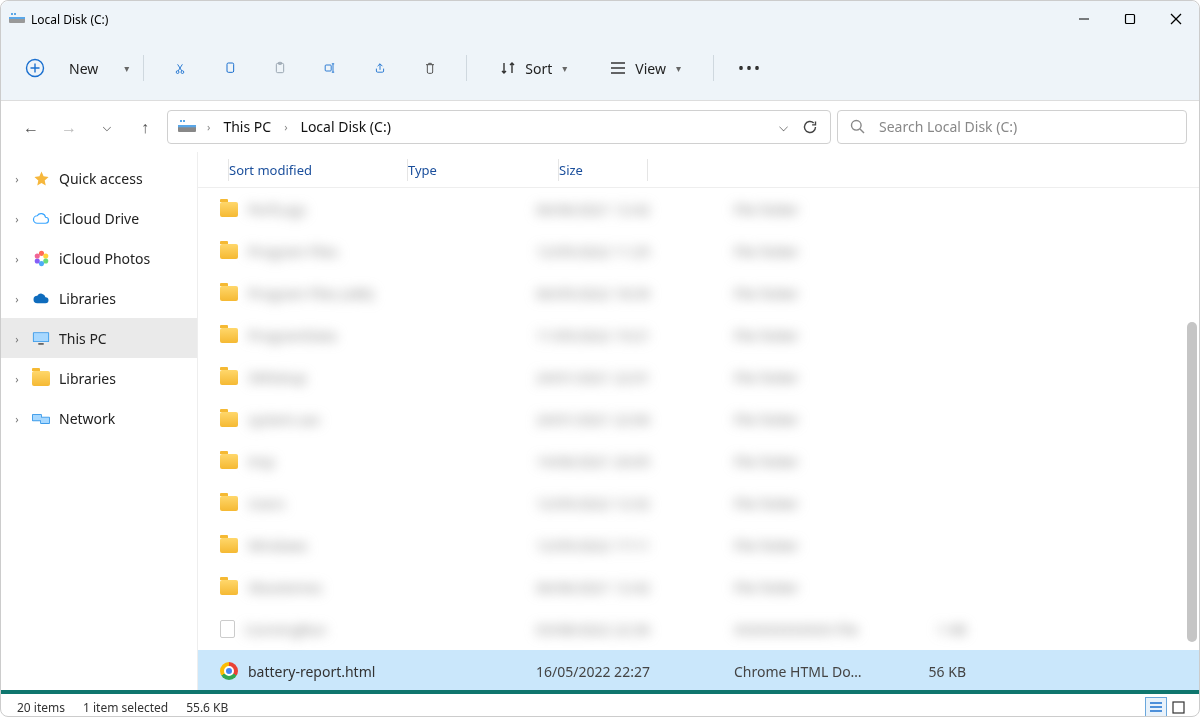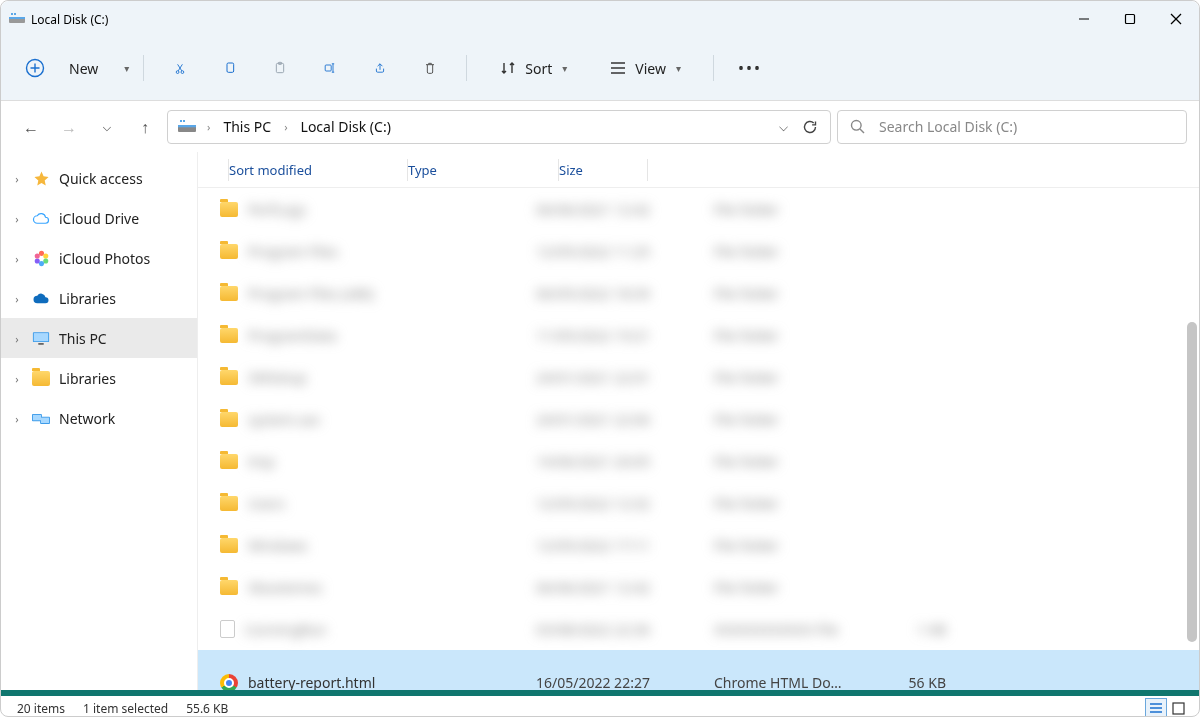--- a/index.html
+++ b/index.html
@@ -45,33 +45,33 @@
   .col-name { width:308px;}
   .col-date { width:178px;}
   .col-type { width:150px;}
   .col-size { width:88px;}
   .col-sep { width:1px; height:22px; background:#e5e5e5; margin:0 0;}
   .sort-arrow{ font-size:10px; color:#555; margin-left:70px;}
   .filelist { flex:1 1 auto; overflow:hidden; position:relative;}
   .row { height:42px; display:flex; align-items:center; padding-left:22px; font-size:14px; color:#333;}
   .row .cell-name { width:316px; display:flex; align-items:center; gap:10px;}
   .row .cell-date { width:178px; color:#444;}
-  .row .cell-type { width:150px; color:#444;}
+  .row .cell-type { width:150px; color:#444;margin-left:20px;}
   .row .cell-size { width:82px; text-align:right; color:#444;}
   .row.blur .blurspan { filter: blur(6px); color:#888;}
-  .row.selected { background:#cae7fb;align-items:flex-end;}
+  .row.selected { background:#cae7fb;}
   .folder-ico { width:18px; height:15px; background:linear-gradient(#ffd76b,#f5b933); border-radius:2px; position:relative;}
   .folder-ico::before{content:"";position:absolute;top:-3px;left:0;width:8px;height:3px;background:#f5b933;border-radius:1px 1px 0 0;}
   .file-ico { width:15px; height:18px; background:#fff; border:1px solid #ccc; border-radius:2px;}
   .chrome-ico { width:18px; height:18px; border-radius:50%; background:conic-gradient(#ea4335 0 120deg,#34a853 120deg 240deg,#fbbc05 240deg 360deg); position:relative;}
   .chrome-ico::after{content:"";position:absolute;top:4px;left:4px;width:10px;height:10px;border-radius:50%;background:#4285f4;border:2px solid #fff;box-sizing:border-box;}
   .scrollbar-track{ position:absolute; right:2px; top:170px; width:10px; height:320px; background:transparent;}
   .scrollbar-thumb{ width:10px; height:320px; background:#c5c5c5; border-radius:5px;}
   
-  .status { height:26px; border-top:6px solid #0f766e; display:flex; align-items:center; font-size:12px; color:#333; padding:4px 10px 0 16px; gap:18px;}
+  .status { height:26px; border-top:4px solid #0f766e; display:flex; align-items:center; font-size:12px; color:#333; padding:4px 10px 0 16px; gap:18px;}
   .status-spacer{flex:1 1 auto;}
   .view-toggle { display:flex; gap:0;}
   .vt { width:22px; height:20px; display:flex; align-items:center; justify-content:center; border:1px solid transparent;}
   .vt.active { border:1px solid #6aa7dc; background:#e8f2fb;}
   svg { display:block; }
 </style>
 </head>
 <body>
 
 <div class="window">

